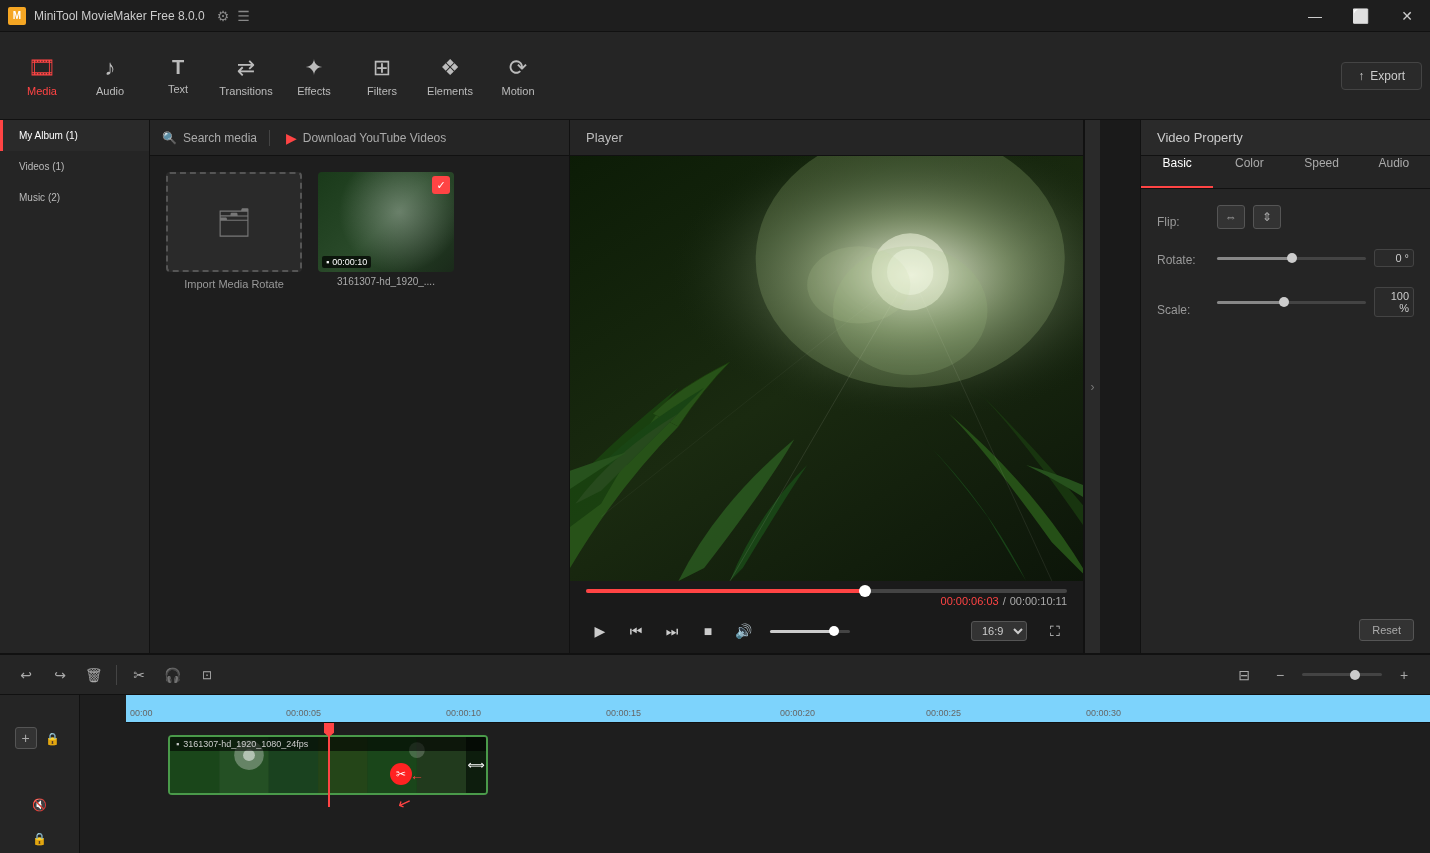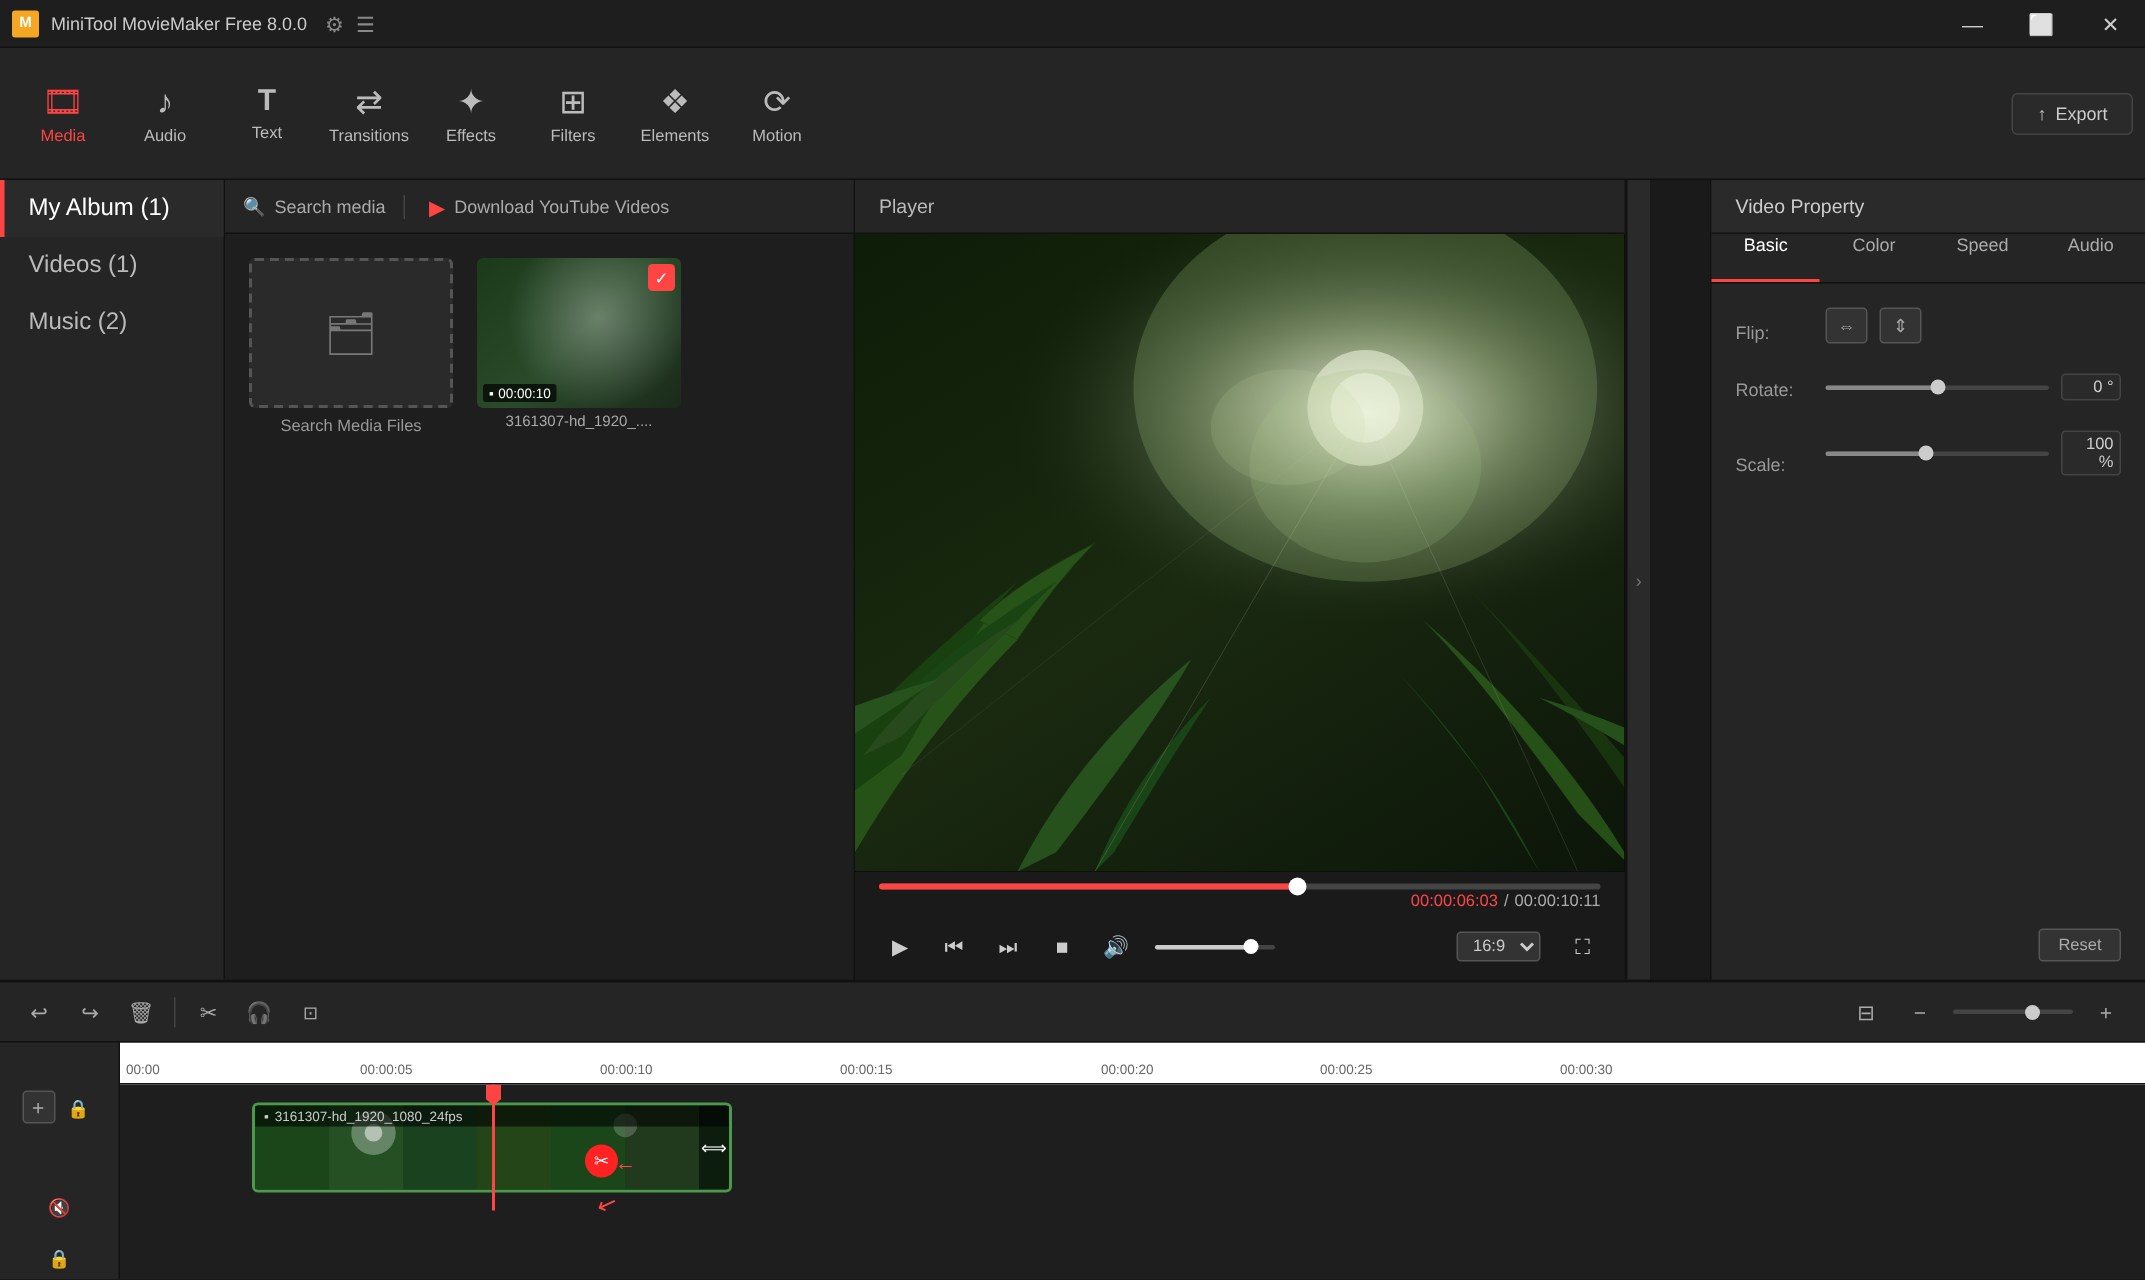--- a/index.html
+++ b/index.html
@@ -83,21 +83,21 @@
     }
     #sidebar {
       width: 150px;
       background: #252525;
       border-right: 1px solid #111;
       flex-shrink: 0;
     }
     .sidebar-item {
       padding: 10px 16px;
       cursor: pointer;
-      font-size: 16px;
+      font-size: 10px;
       color: #bbb;
       border-left: 3px solid transparent;
     }
     .sidebar-item.active { border-left-color: #ff4444; color: #fff; background: #2a2a2a; }
     #media-area {
       flex: 1;
       display: flex;
     }
     #media-content {
       flex: 1;
@@ -384,26 +384,27 @@
       display: flex; align-items: center; justify-content: center;
       color: #777; font-size: 12px; cursor: pointer;
     }
     #timeline-main {
       flex: 1;
       position: relative;
       overflow: hidden;
     }
     #timeline-ruler {
       height: 28px;
-      background: #ffffff;
+      background: #7dd3fc;
       border-bottom: 1px solid #111;
       position: relative;
       display: flex;
       align-items: flex-end;
       padding-bottom: 4px;
+      margin-left: 46px;
     }
     .ruler-mark {
       position: absolute;
       font-size: 9px;
       color: #666;
       bottom: 4px;
     }
     #timeline-playhead {
       position: absolute;
       top: 0;
@@ -600,21 +601,21 @@
             <span class="yt-icon">▶</span>
             <span>Download YouTube Videos</span>
           </div>
         </div>
         <div class="media-grid">
 
           <div class="media-thumb">
             <div class="import-box">
               <span class="folder-icon">🗂</span>
             </div>
-            <div class="import-label">Search Media Files</div>
+            <div class="import-label">Import Media Rotate</div>
           </div>
 
           <div class="media-thumb">
             <div class="video-thumb">
               <div class="video-thumb-img"></div>
               <div class="video-thumb-overlay"></div>
               <div class="video-badge">
                 <span>▪</span>
                 <span>00:00:10</span>
               </div>

